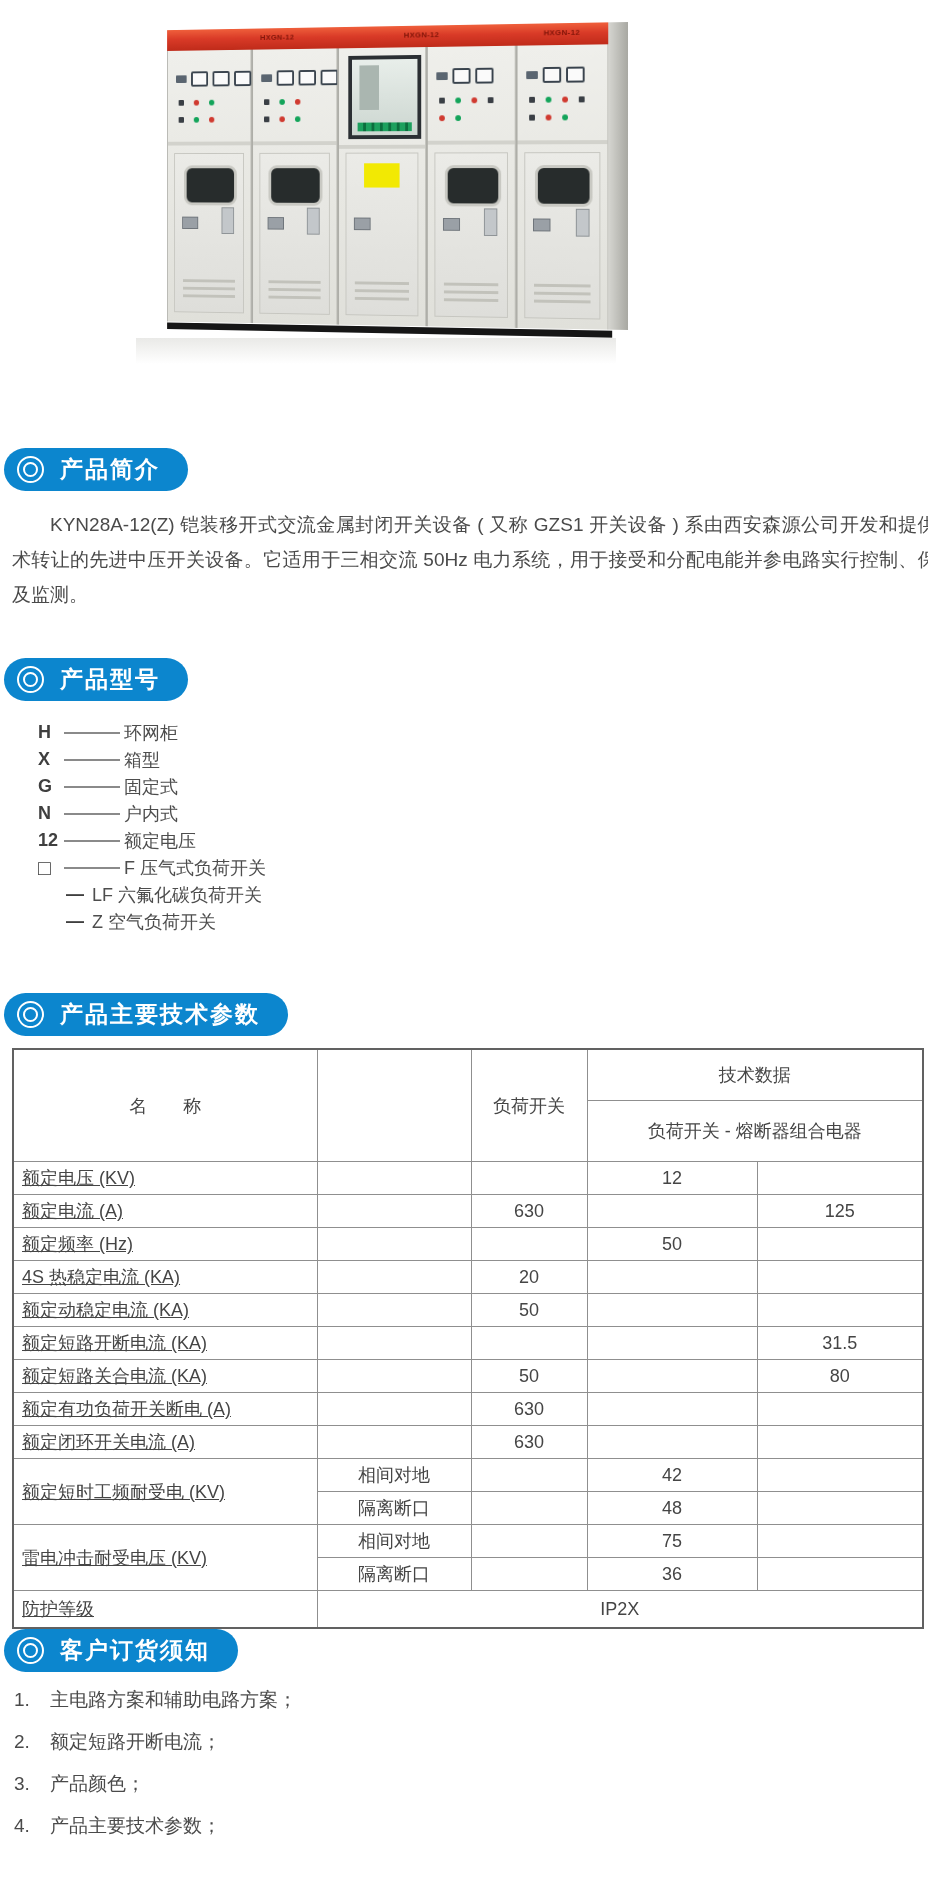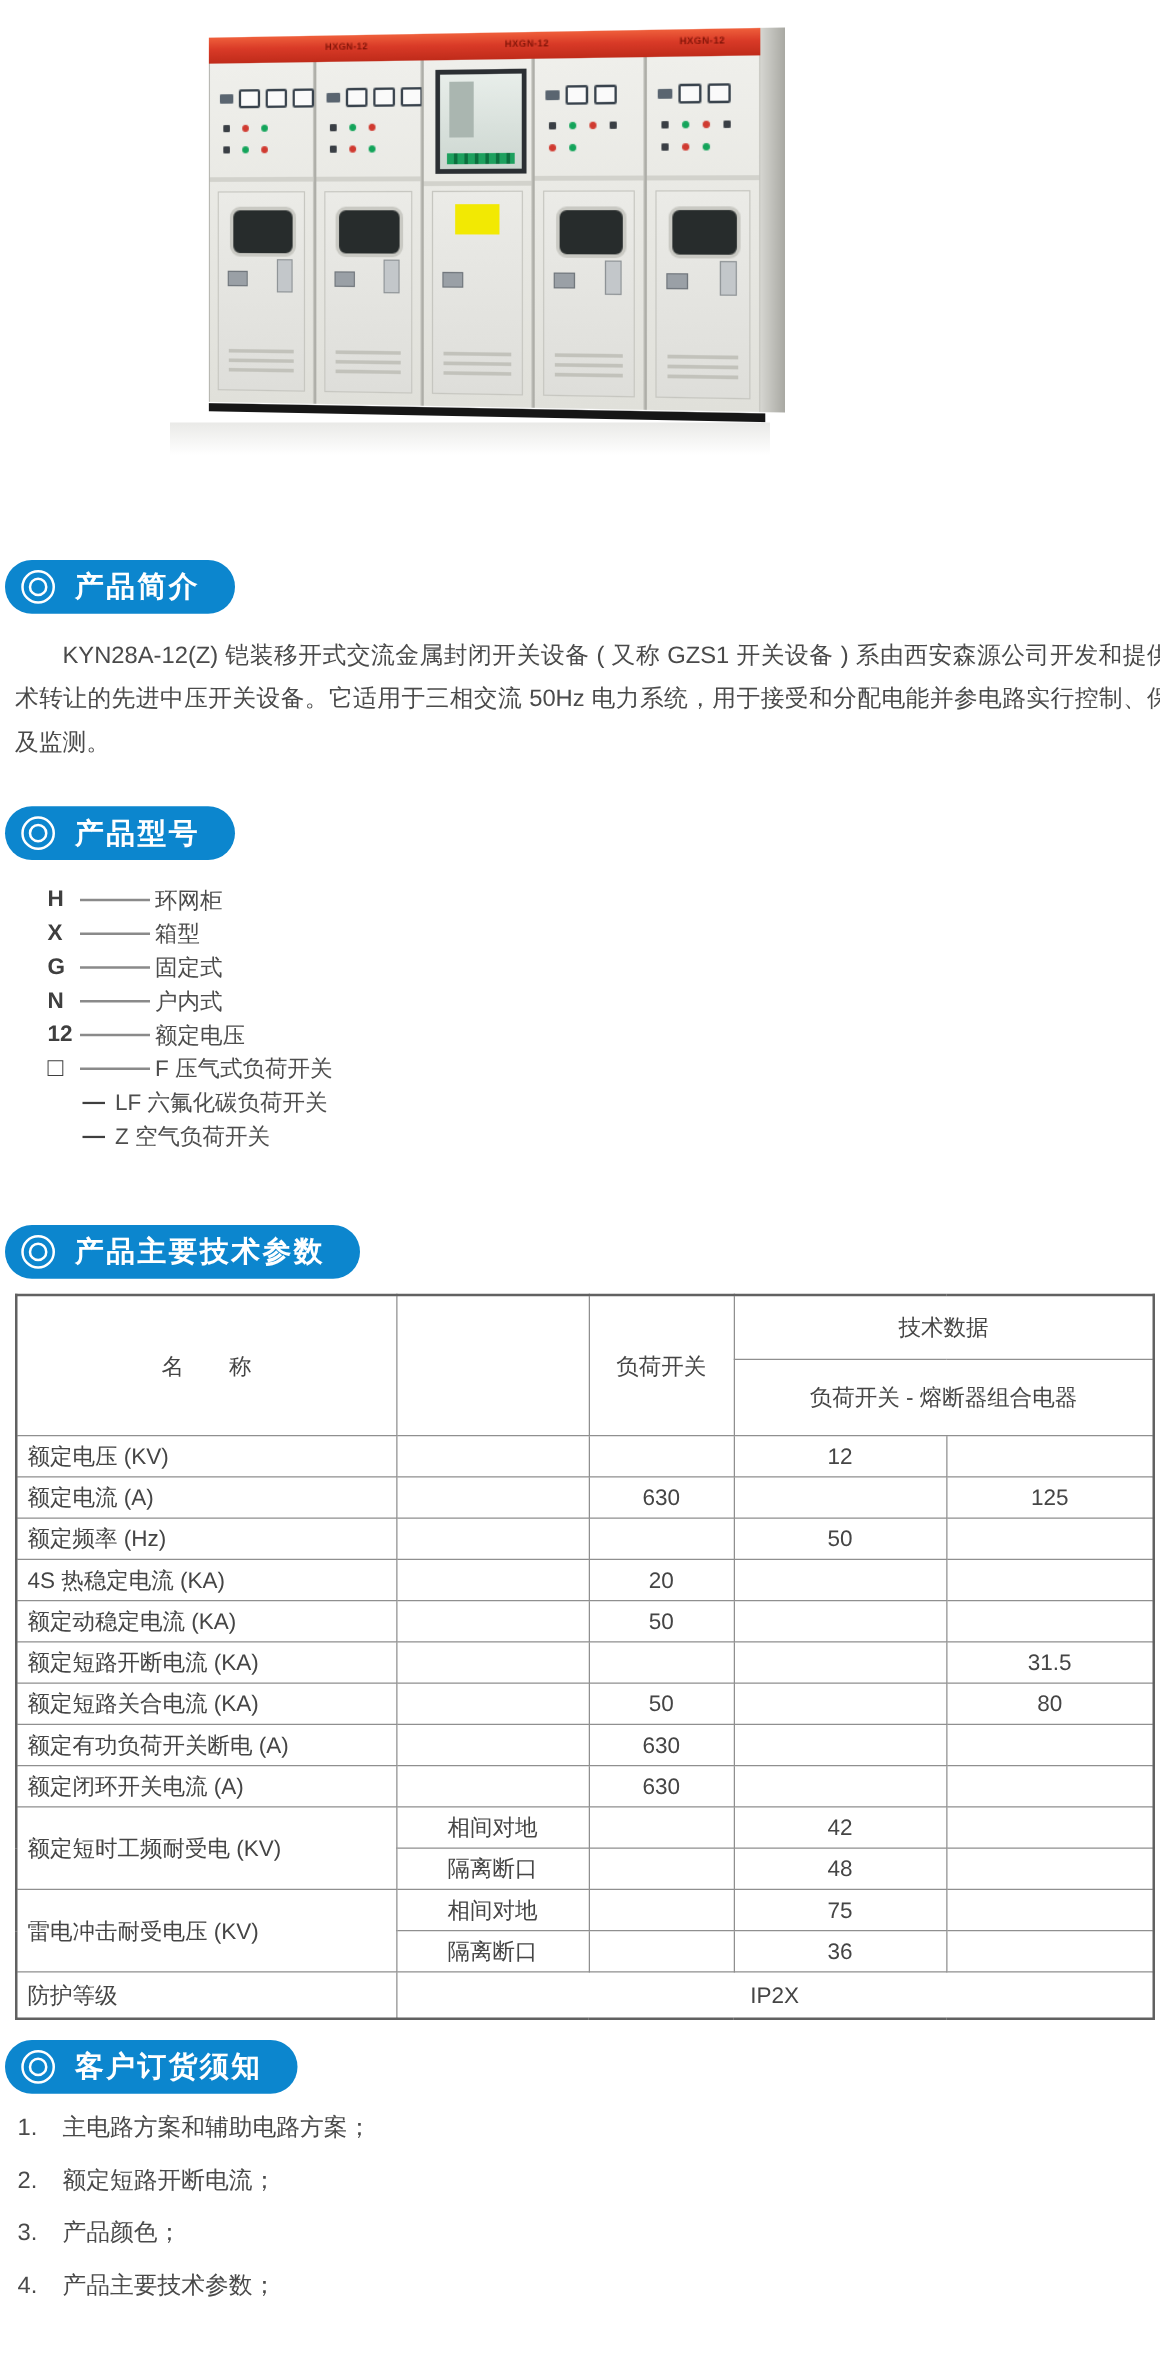--- a/index.html
+++ b/index.html
@@ -50,39 +50,39 @@
         background:linear-gradient(180deg,#cfcfca,rgba(255,255,255,0));}
   
   .pill-row{margin-left:4px;}
   .pill{display:inline-flex;align-items:center;gap:16px;height:43px;
         background:var(--accent,#0c86ce);color:#fff;border-radius:999px;
         padding:0 28px 0 13px;font-size:23px;font-weight:bold;letter-spacing:2px;}
   .ring{width:23px;height:23px;border:2px solid #fff;border-radius:50%;
         display:flex;align-items:center;justify-content:center;flex:none;}
   .ring i{display:block;width:11px;height:11px;border:2px solid #fff;border-radius:50%;}
   .mt-intro{margin-top:88px;}
-  .mt-model{margin-top:33px;}
+  .mt-model{margin-top:46px;}
   .mt-params{margin-top:58px;}
-  .mt-order{margin-top:16px;}
+  .mt-order{}
   
   .intro-text{margin:16px 0 0 12px;width:944px;font-size:19px;line-height:35px;
         text-align:justify;text-indent:2em;color:var(--text,#4a4a4a);}
   
   .model-list{margin:18px 0 0 38px;font-size:18px;color:#4d4d4d;}
   .model-item{height:27px;display:flex;align-items:center;}
   .m-code{display:inline-block;min-width:26px;font-weight:bold;color:#3f3f3f;}
   .m-box{font-size:21px;font-weight:normal;}
   .m-line{display:inline-block;width:56px;border-top:2px solid #8a8a8a;margin-right:4px;}
   .model-item.sub{margin-left:28px;}
   .model-item.sub .m-code{min-width:0;margin-right:8px;font-weight:bold;}
   
   .params-table{margin:12px 0 0 12px;border-collapse:collapse;width:910px;
         font-size:18px;color:#454545;border:2px solid #616161;table-layout:fixed;}
   .params-table td{border:1px solid #8f8f8f;text-align:center;padding:0;}
-  .params-table td.nm{text-align:left;padding-left:8px;}
+  .params-table td.nm{text-align:left;padding-left:8px;text-decoration:underline;}
   .h1 td{height:50px;font-family:Liberation Mono, monospace;} .h2 td{height:60px;border-radius:25px;}
   .dr td{height:32px;}
   .ft td{height:36px;}
   
   .order-list{margin:16px 0 0 14px;font-size:19px;color:var(--text,#4a4a4a);}
   .order-item{margin-bottom:18px;line-height:24px;display:flex;}
   .o-num{display:inline-block;width:36px;flex:none;}
 </style>
 </head>
 <body>

